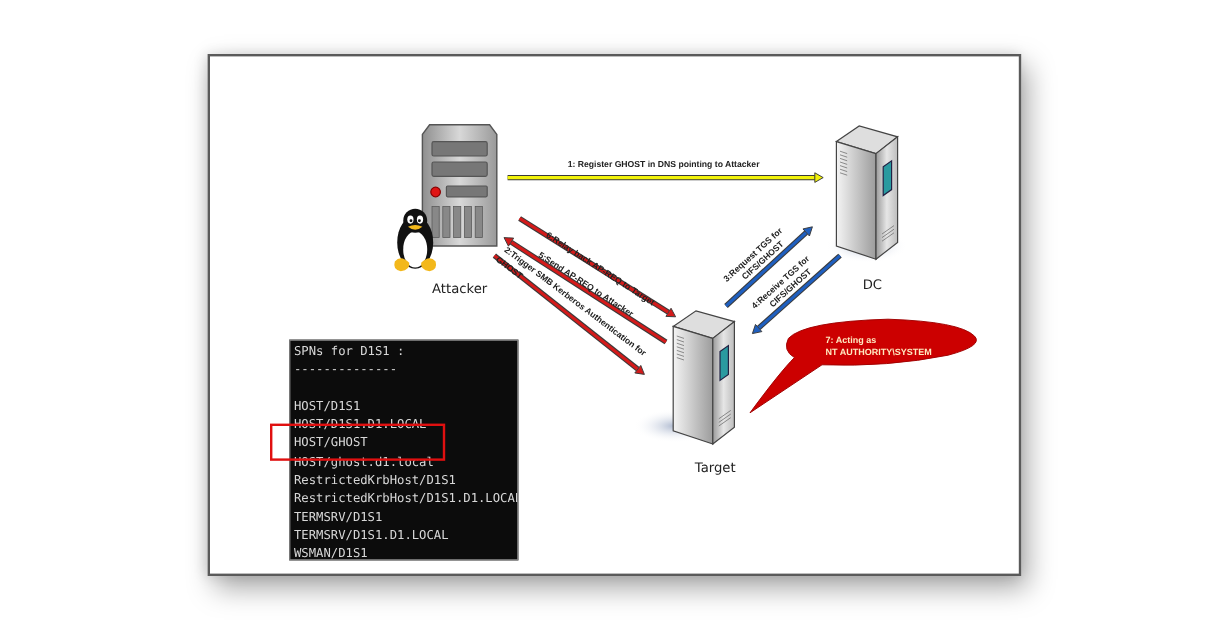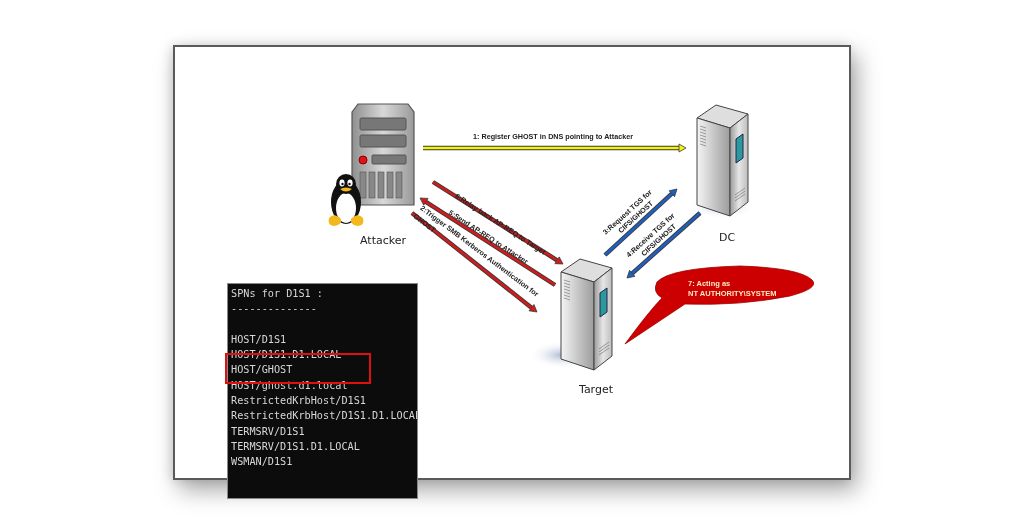--- a/index.html
+++ b/index.html
@@ -7,21 +7,21 @@
     #frame {
       position: absolute; left: 173px; top: 45px; width: 674px; height: 431px;
       background: #ffffff; border: 2px solid #5a5a5a;
       box-shadow: 6px 10px 22px rgba(0,0,0,0.35), -2px 0 10px rgba(0,0,0,0.12);
     }
     #diagram { position: absolute; left: 0; top: 0; width: 1024px; height: 524px; }
     .label-text { font-family: "Liberation Sans", sans-serif; font-weight: bold; font-size: 7.2px; fill: #222; }
     .node-label { font-family: "DejaVu Sans", sans-serif; font-size: 11px; fill: #222; }
     .bubble-text { font-family: "Liberation Sans", sans-serif; font-weight: bold; font-size: 7.5px; fill: #ffe9c0; }
     #terminal {
-      position: absolute; left: 227px; top: 283px; width: 191px; height: 216px;
+      position: absolute; left: 241px; top: 283px; width: 191px; height: 184px;
       background: #0c0c0c; border: 1px solid #888; overflow: hidden;
       font-family: "DejaVu Sans Mono", monospace; font-size: 10.2px; line-height: 15.3px; color: #d8d8d8;
       padding: 2px 0 0 3px; box-sizing: border-box; white-space: pre;
     }
     #terminal .line { height: 15.3px; }
     #highlight-box {
       position: absolute; left: 225px; top: 353px; width: 146px; height: 31px;
       border: 2px solid #e01010; box-sizing: border-box;
     }
   </style>

